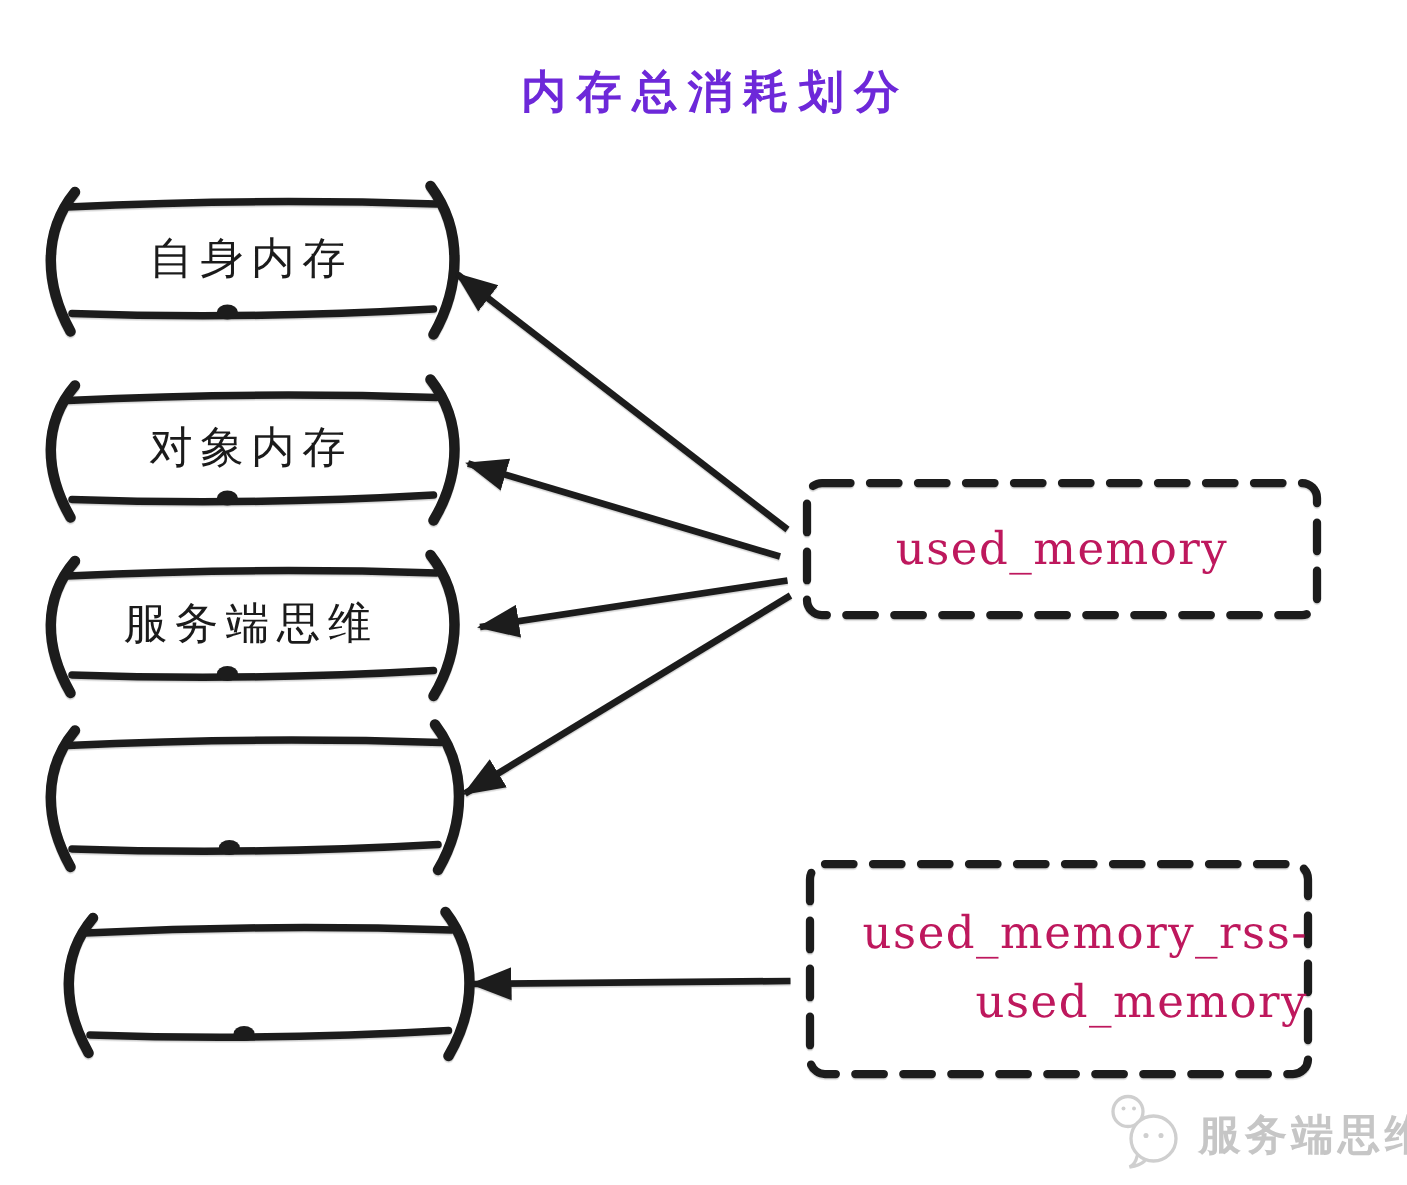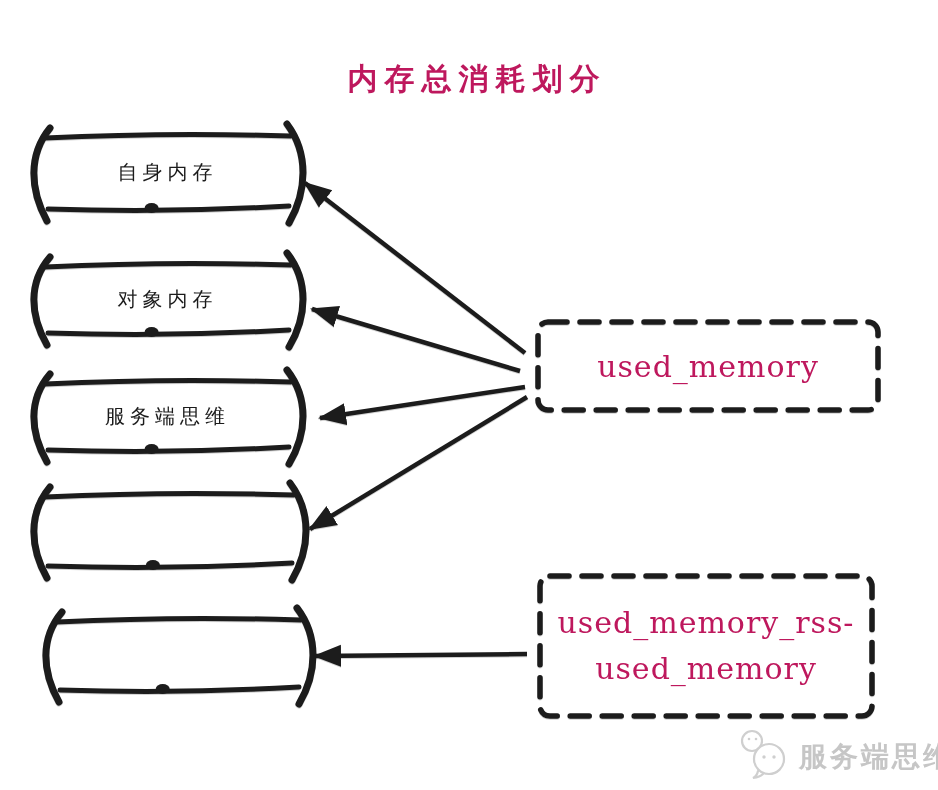--- a/index.html
+++ b/index.html
@@ -22,30 +22,29 @@
     filter: drop-shadow(0.5px 1.5px 0.5px rgba(0,0,0,0.18));
   }
   .diagram-title {
     position: absolute;
     display: flex;
     align-items: center;
     justify-content: center;
     font-size: 30px;
     font-weight: 700;
     letter-spacing: 7px;
-    color: #be185d;
+    color: #6d28d9;
     white-space: nowrap;
-    margin-top: 18px;
   }
   .node-label {
     position: absolute;
     display: flex;
     align-items: center;
     justify-content: center;
-    font-size: 20px;
+    font-size: 29px;
     letter-spacing: 5px;
     color: #1b1b1b;
     white-space: nowrap;
   }
   .dashed-label {
     position: absolute;
     display: flex;
     align-items: center;
     justify-content: center;
     font-size: 30px;
@@ -147,21 +146,21 @@
   <div class="node-label" style="left:35px; top:133px; width:265px; height:79px;">自身内存</div>
 
   <div class="node-label" style="left:35px; top:262px; width:265px; height:74px;">对象内存</div>
 
   <div class="node-label" style="left:35px; top:379px; width:265px; height:74px;">服务端思维</div>
 
 
 
   <div class="dashed-label" style="left:538px; top:322px; width:340px; height:88px;">used_memory</div>
 
-  <div class="dashed-label two-line" style="left:540px; top:576px; width:332px; height:140px;">
+  <div class="dashed-label two-line" style="left:540px; top:576px; width:332px; height:140px;align-items:flex-end;">
     <div>used_memory_rss-</div>
     <div>used_memory</div>
   </div>
 
   <div class="watermark" style="left:736px; top:726px; height:62px;">
     <svg class="wm-icon" width="56" height="58" viewBox="0 0 56 58">
       <circle cx="16" cy="13" r="10" fill="#ffffff" stroke="#cfcfcf" stroke-width="2.2"></circle>
       <circle cx="13" cy="11" r="1.3" fill="#cfcfcf"></circle>
       <circle cx="20" cy="11" r="1.3" fill="#cfcfcf"></circle>
       <circle cx="33" cy="31" r="15" fill="#ffffff" stroke="#cfcfcf" stroke-width="2.2"></circle>

